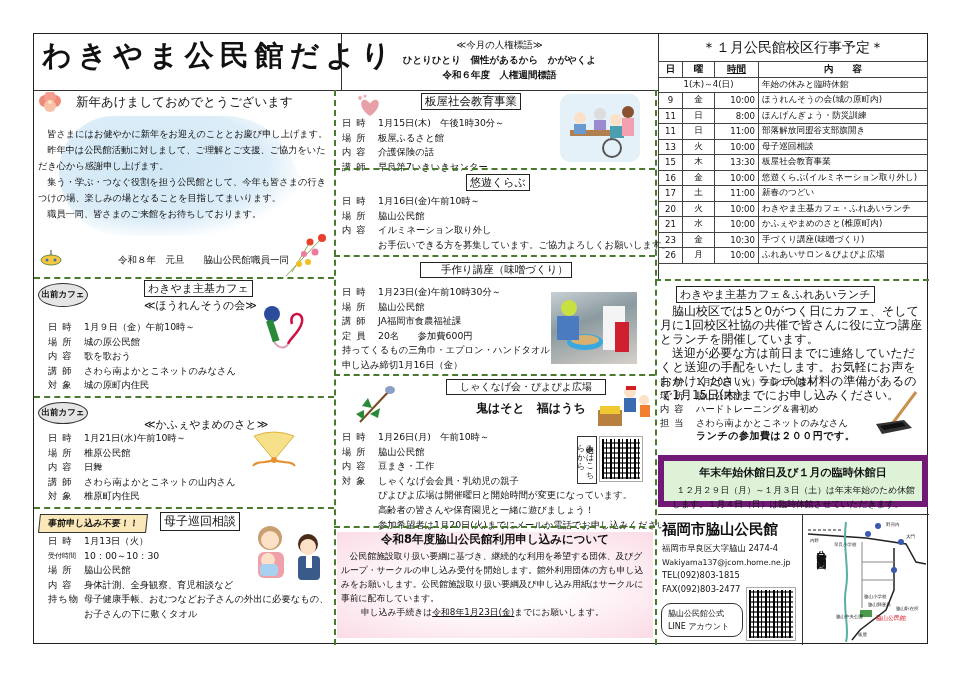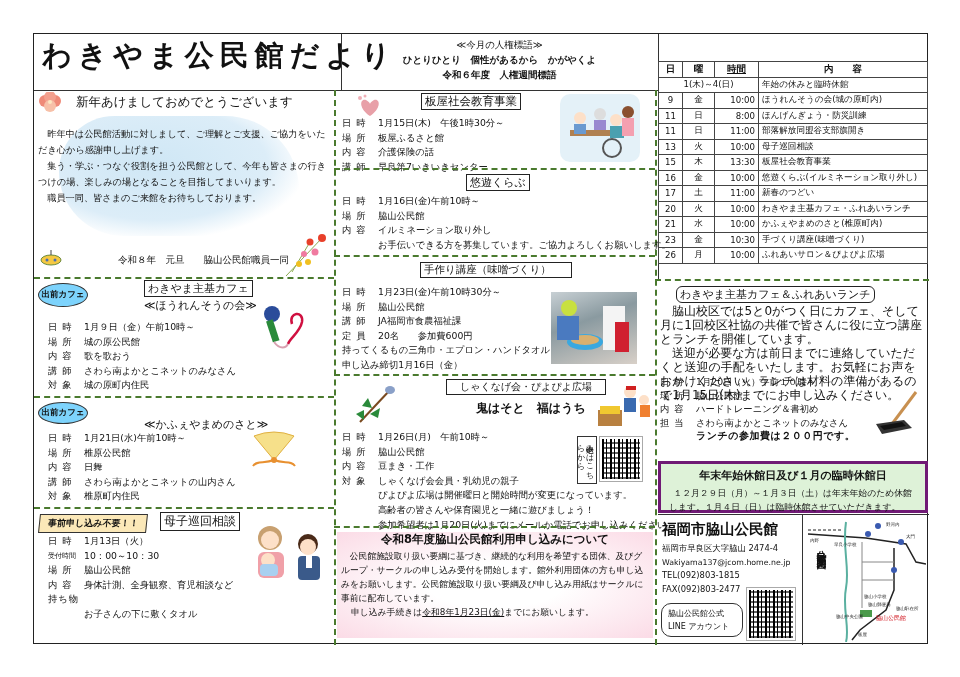--- a/index.html
+++ b/index.html
@@ -19,30 +19,30 @@
 
   
   .rows { font-size: 9.3px; line-height: 14.6px; }
   .rows .r { display: flex; white-space: nowrap; }
   .rows .k { width: 36px; letter-spacing: 5px; }
   .rows .kw { letter-spacing: 0; }
   .boxed { border: 1px solid #222; padding: 0 3px; display: inline-block; background:#fff; }
   .para { font-size: 9.2px; line-height: 16px; }
 
   .greet-bg { position:absolute; left: 25px; top: 82px; width: 240px; height: 120px; border-radius: 60px 80px 50px 70px; background: radial-gradient(ellipse at 40% 40%, #cfe7f5 0%, #dcedf8 55%, rgba(255,255,255,0) 75%); }
-  .bubble { position:absolute; background:#7dd3fc; border: 1.2px solid #333; border-radius: 50%; font-size: 8.5px; font-weight: bold; display:flex; align-items:center; justify-content:center; }
+  .bubble { position:absolute; background:#e5e5e5; border: 1.2px solid #333; border-radius: 50%; font-size: 8.5px; font-weight: bold; display:flex; align-items:center; justify-content:center; }
 
   table.sched { position:absolute; left: 624px; top: 27px; width: 270px; border-collapse: collapse; font-size: 8.6px; }
   table.sched td, table.sched th { border: 1px solid #444; height: 15.5px; padding: 0 3px; white-space: nowrap; }
   table.sched th { font-weight: bold; font-size: 9.5px; text-align: center; }
   table.sched td.c { text-align: center; }
   table.sched td.rt { text-align: right; }
 
   .pink { background: radial-gradient(ellipse at center, #fff 30%, #fbdbe6 100%); }
-  .green-box { background: #def2d8; border: 3px solid #701a75; margin-top: 6px; }
+  .green-box { background: #def2d8; border: 6px solid #701a75; }
   .qr { background:
       repeating-linear-gradient(90deg, #000 0 2px, #fff 2px 4px, #000 4px 5px, #fff 5px 8px),
       repeating-linear-gradient(0deg, rgba(0,0,0,.6) 0 2px, rgba(255,255,255,.7) 2px 5px);
       background-blend-mode: multiply; border: 2px solid #fff; outline: 1px solid #aaa; }
   .vtext { writing-mode: vertical-rl; }
 </style>
 </head>
 <body>
 
 <div class="page">
@@ -66,20 +66,21 @@
     <svg width="24" height="22" viewBox="0 0 24 22">
         <circle cx="7" cy="9" r="6" fill="#ef8a78"></circle>
         <circle cx="17" cy="9" r="6" fill="#ef8a78"></circle>
         <circle cx="12" cy="5" r="6" fill="#f4a08e"></circle>
         <circle cx="12" cy="14" r="6" fill="#f7c0a8"></circle>
         <circle cx="12" cy="10" r="2" fill="#fde6c0"></circle>
       </svg>
   </div>
   <div class="abs" style="left:42px;top:60px;font-size:12.5px;font-family:'DejaVu Serif',serif;white-space:nowrap;">新年あけましておめでとうございます</div>
   <div class="abs para" style="left:4px;top:92px;width:290px;">
+    <p style="text-indent:1em;">皆さまにはお健やかに新年をお迎えのこととお慶び申し上げます。</p>
     <p style="text-indent:1em;">昨年中は公民館活動に対しまして、ご理解とご支援、ご協力をいただき心から感謝申し上げます。</p>
     <p style="text-indent:1em;">集う・学ぶ・つなぐ役割を担う公民館として、今年も皆さまの行きつけの場、楽しみの場となることを目指してまいります。</p>
     <p style="text-indent:1em;">職員一同、皆さまのご来館をお待ちしております。</p>
   </div>
   <div class="abs" style="left:84px;top:220px;font-size:9.5px;white-space:pre;">令和８年　元旦　　脇山公民館職員一同</div>
   <div class="abs" style="left:6px;top:214px;width:22px;height:20px;">
     <svg width="22" height="20" viewBox="0 0 22 20">
         <ellipse cx="11" cy="12" rx="10" ry="5" fill="#f5c842" stroke="#6a8a3a"></ellipse>
         <circle cx="7" cy="12" r="1.5" fill="#4a6fb0"></circle>
         <circle cx="15" cy="12" r="1.5" fill="#4a6fb0"></circle>
@@ -182,20 +183,21 @@
     <div class="r">
         <span class="k">場所</span>
         <span>脇山公民館</span>
       </div>
     <div class="r">
         <span class="k">内容</span>
         <span>身体計測、全身観察、育児相談など</span>
       </div>
     <div class="r">
         <span class="k" style="letter-spacing:1px;">持ち物</span>
+        <span>母子健康手帳、おむつなどお子さんの外出に必要なもの、</span>
       </div>
     <div class="r">
         <span class="k"></span>
         <span>お子さんの下に敷くタオル</span>
       </div>
   </div>
   <div class="abs" style="left:218px;top:488px;width:76px;height:60px;">
     <svg width="76" height="60" viewBox="0 0 76 60">
         <circle cx="18" cy="16" r="12" fill="#c8a070"></circle>
         <circle cx="18" cy="18" r="9" fill="#fde0c8"></circle>
@@ -265,21 +267,21 @@
         <span class="k">内容</span>
         <span>イルミネーション取り外し</span>
       </div>
     <div class="r">
         <span class="k"></span>
         <span>お手伝いできる方を募集しています。ご協力よろしくお願いします。</span>
       </div>
   </div>
   <div class="dash-h" style="left:300px;top:221px;width:321px;"></div>
 
-  <div class="abs boxed" style="left:386px;top:228px;width:152px;text-align:left;font-size:10.5px;">手作り講座（味噌づくり）</div>
+  <div class="abs boxed" style="left:386px;top:228px;width:152px;text-align:right;font-size:10.5px;">手作り講座（味噌づくり）</div>
   <div class="abs rows" style="left:308px;top:251px;">
     <div class="r">
         <span class="k">日時</span>
         <span>1月23日(金)午前10時30分～</span>
       </div>
     <div class="r">
         <span class="k">場所</span>
         <span>脇山公民館</span>
       </div>
     <div class="r">
@@ -354,23 +356,24 @@
     <div class="r" style="padding-left:36px;">高齢者の皆さんや保育園児と一緒に遊びましょう！</div>
     <div class="r" style="padding-left:36px;">参加希望者は1月20日(火)までにメールか電話でお申し込みください。</div>
   </div>
   <div class="abs vtext" style="left:543px;top:402px;width:20px;height:48px;border:1px solid #333;font-size:8px;line-height:9px;padding:2px;background:#fff;">申込みはこちらから</div>
   <div class="abs qr" style="left:566px;top:403px;width:42px;height:44px;"></div>
   <div class="dash-h" style="left:300px;top:492px;width:321px;"></div>
 
   <div class="abs pink" style="left:303px;top:498px;width:316px;height:106px;">
     <div style="text-align:center;font-size:11.5px;font-weight:bold;margin-top:0;">令和8年度脇山公民館利用申し込みについて</div>
     <p style="font-size:8.8px;line-height:14px;text-indent:1em;padding:2px 6px 0 4px;">公民館施設取り扱い要綱に基づき、継続的な利用を希望する団体、及びグループ・サークルの申し込み受付を開始します。館外利用団体の方も申し込みをお願いします。公民館施設取り扱い要綱及び申し込み用紙はサークルに事前に配布しています。</p>
-    <p style="font-size:8.8px;line-height:14px;padding-left:14px;white-space:nowrap;"><span>申し込み手続きは</span><span style="text-decoration:underline;">令和8年1月23日(金)</span><span>までにお願いします。</span></p>
-  </div>
-
+    <p style="font-size:8.8px;line-height:14px;padding-left:24px;white-space:nowrap;"><span>申し込み手続きは</span><span style="text-decoration:underline;">令和8年1月23日(金)</span><span>までにお願いします。</span></p>
+  </div>
+
+  <div class="abs" style="left:624px;top:0;width:270px;height:27px;text-align:center;font-size:14px;line-height:27px;">＊１月公民館校区行事予定＊</div>
   <table class="sched">
     <thead>
       <tr>
         <th style="width:24px;">日</th>
         <th style="width:32px;">曜</th>
         <th style="width:44px;text-decoration:underline;">時間</th>
         <th>内　　容</th>
       </tr>
     </thead>
     <tbody>
@@ -441,21 +444,21 @@
       <tr>
           <td class="c">26</td>
           <td class="c">月</td>
           <td class="rt">10:00</td>
           <td>ふれあいサロン＆ぴよぴよ広場</td>
         </tr>
     </tbody>
   </table>
   <div class="dash-h" style="left:621px;top:245px;width:274px;"></div>
 
-  <div class="abs boxed" style="left:642px;top:252px;font-size:11px;border-radius:6px;">わきやま主基カフェ＆ふれあいランチ</div>
+  <div class="abs boxed" style="left:642px;top:252px;font-size:11px;">わきやま主基カフェ＆ふれあいランチ</div>
   <div class="abs" style="left:626px;top:270px;width:266px;font-size:12px;line-height:14px;">
     <p style="text-indent:1em;">脇山校区では5と0がつく日にカフェ、そして月に1回校区社協の共催で皆さんに役に立つ講座とランチを開催しています。</p>
     <p style="text-indent:1em;">送迎が必要な方は前日までに連絡していただくと送迎の手配をいたします。お気軽にお声をおかけください。ランチは材料の準備があるので1月15日(木)までにお申し込みください。</p>
   </div>
   <div class="abs rows" style="left:626px;top:341px;line-height:13.5px;">
     <div class="r">
         <span class="k">日時</span>
         <span>1月20日（火）午前１０時～</span>
       </div>
     <div class="r">

